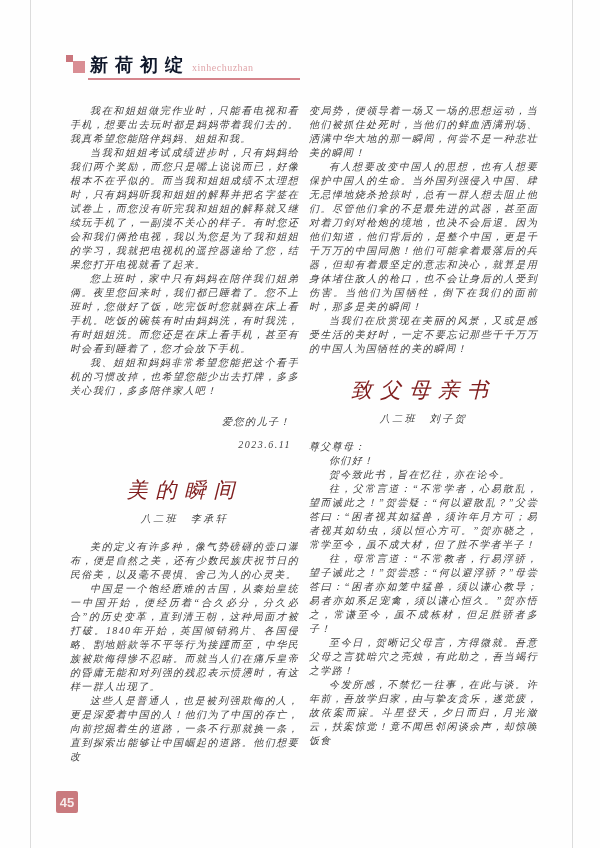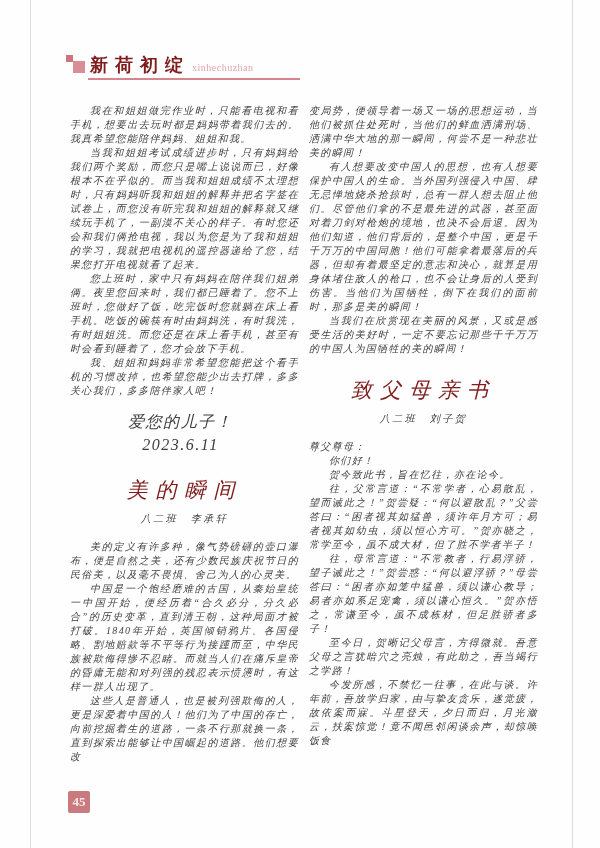--- a/index.html
+++ b/index.html
@@ -8,40 +8,40 @@
   .edge-line{position:absolute;top:0;bottom:0;width:1px;background:#dcdcdc;}
   .edge-line.left{left:30px;}
   .edge-line.right{left:572px;}
 
   
   .header{position:absolute;top:52px;left:66px;width:468px;}
   .logo-row{display:flex;align-items:flex-end;}
   .logo-mark{position:relative;width:20px;height:22px;margin-right:4px;}
   .logo-mark .sq-small{position:absolute;left:0;top:3px;width:7px;height:7px;background:#ca767d;}
   .logo-mark .sq-big{position:absolute;left:7px;top:9px;width:12px;height:12px;background:#d98e94;}
-  .logo-text{font-size:18px;font-weight:bold;color:#7f1d1d;letter-spacing:7px;line-height:1;}
+  .logo-text{font-size:18px;font-weight:bold;color:#0f172a;letter-spacing:7px;line-height:1;}
   .logo-sub{font-size:10px;color:#dfa3a8;margin-left:2px;margin-bottom:1px;letter-spacing:0.5px;}
   .header-rule{margin-left:22px;margin-top:4px;width:212px;height:2px;background:#d5858c;}
 
   
   .content{position:absolute;top:104px;left:70px;width:468px;display:flex;gap:10px;}
   .col{width:229px;}
   p.body{margin:0;font-size:10px;line-height:14px;letter-spacing:1.35px;text-align:justify;
          color:#3e3e3e;font-style:italic;}
   p.indent{text-indent:2em;}
   .sig-block{margin-top:12px;text-align:right;padding-right:8px;}
-  .sig-block p{margin:0;font-size:16px;line-height:23px;letter-spacing:1.5px;color:#3e3e3e;font-style:italic;text-align:center;}
+  .sig-block p{margin:0;font-size:10px;line-height:23px;letter-spacing:1.5px;color:#3e3e3e;font-style:italic;}
   h2.article-title{margin:20px 0 8px 0;text-align:center;font-size:21px;font-weight:normal;
          color:#7f1d1d;letter-spacing:8px;font-style:italic;}
   .byline{margin:0 0 14px 0;text-align:center;font-size:10px;color:#3e3e3e;letter-spacing:2.5px;font-style:italic;}
   .title2{margin-top:24px;}
 
   
-  .page-num{position:absolute;left:68px;top:791px;width:22px;height:22px;background:#c97a7e;
-        color:#f7eaea;font-family:Liberation Serif, serif;font-size:13px;font-weight:bold;
+  .page-num{position:absolute;left:56px;top:791px;width:22px;height:22px;background:#c97a7e;
+        color:#f7eaea;font-family:Liberation Sans, sans-serif;font-size:13px;font-weight:bold;
         display:flex;align-items:center;justify-content:center;border-radius:2px;}
 </style>
 </head>
 <body>
 
 <div class="page">
   <div class="edge-line left"></div>
   <div class="edge-line right"></div>
 
   <div class="header">

